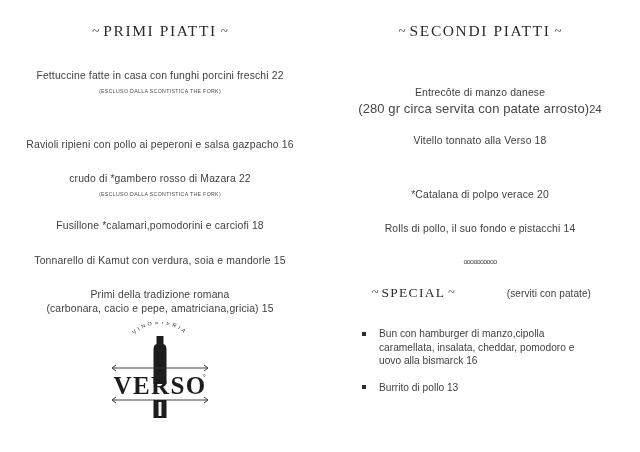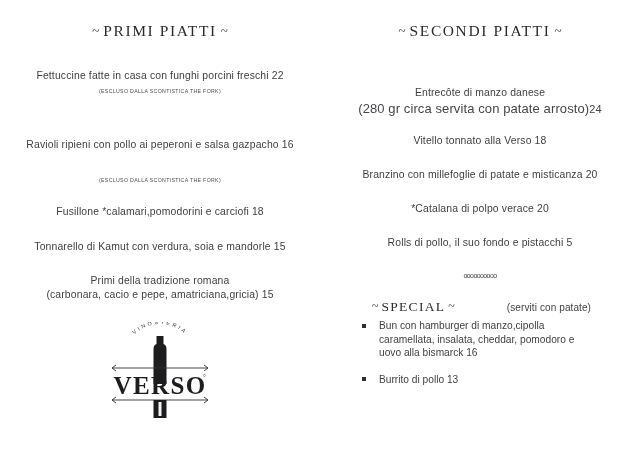--- a/index.html
+++ b/index.html
@@ -108,21 +108,21 @@
   .special-head .sp-sub {
     font-family: "Liberation Sans", sans-serif;
     font-size: 10px;
     letter-spacing: 0.1px;
     color: #3f3f42;
     margin-left: 3px;
     padding-left: 46px;
   }
 
   .special-list {
-    margin: 4px 0 0 0;
+    margin: 26px 0 0 0;
     padding: 0;
     list-style: none;
   }
   .special-item {
     position: relative;
     padding-left: 17px;
     margin-left: 28px;
     margin-bottom: 13px;
     font-size: 10.2px;
     line-height: 13.5px;
@@ -179,20 +179,21 @@
 
     <div style="height:22px"></div>
 
     <div class="dish">
       <span class="dish-line">Ravioli ripieni con pollo ai peperoni e salsa gazpacho 16</span>
     </div>
 
     <div style="height:20px"></div>
 
     <div class="dish">
+      <span class="dish-line">crudo di *gambero rosso di Mazara 22</span>
       <span class="note">(ESCLUSO DALLA SCONTISTICA THE FORK)</span>
     </div>
 
     <div style="height:18px"></div>
 
     <div class="dish">
       <span class="dish-line">Fusillone *calamari,pomodorini e carciofi 18</span>
     </div>
 
     <div style="height:21px"></div>
@@ -261,34 +262,31 @@
     </div>
 
     <div style="height:17px"></div>
 
     <div class="dish">
       <span class="dish-line">Vitello tonnato alla Verso 18</span>
     </div>
 
     <div style="height:20px"></div>
 
-    <div class="dish">
-      <span class="dish-line">Branzino con millefoglie di patate e misticanza 20</span>
-    </div>
 
     <div style="height:20px"></div>
 
     <div class="dish">
       <span class="dish-line">*Catalana di polpo verace 20</span>
     </div>
 
     <div style="height:20px"></div>
 
     <div class="dish">
-      <span class="dish-line">Rolls di pollo, il suo fondo e pistacchi 5</span>
+      <span class="dish-line">Rolls di pollo, il suo fondo e pistacchi 14</span>
     </div>
 
     <div style="height:22px"></div>
 
     <div class="ornament">oooooooooo</div>
 
     <div style="height:17px"></div>
 
     <div class="special-head">
       <span class="tilde">~</span><span class="sp-title">SPECIAL</span><span class="tilde">~</span><span class="sp-sub">(serviti con patate)</span>

